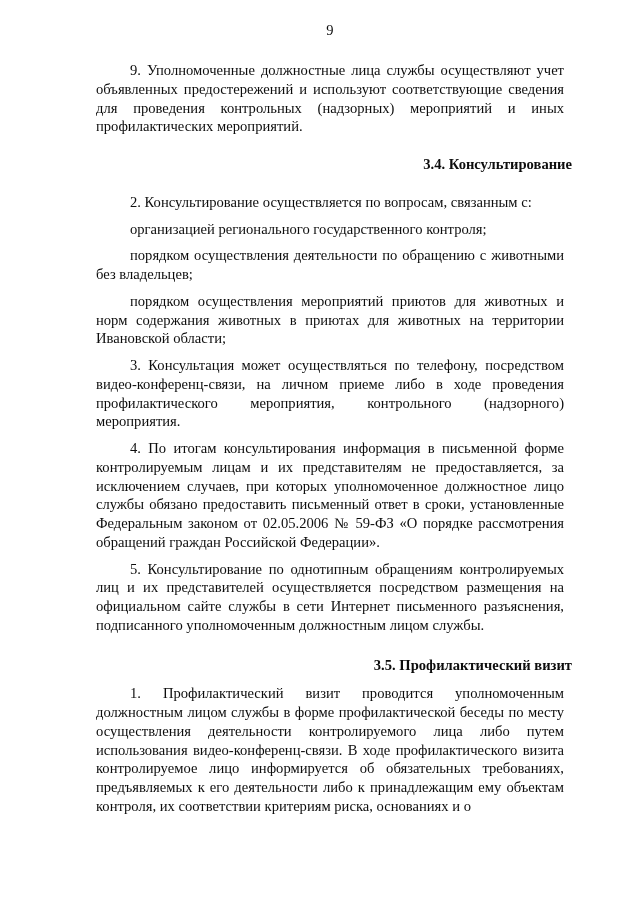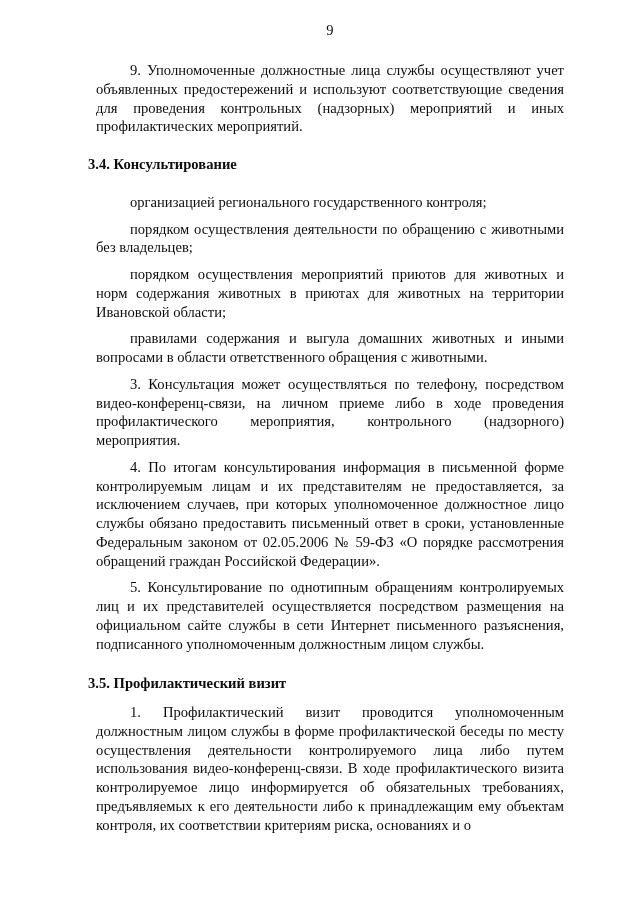--- a/index.html
+++ b/index.html
@@ -34,45 +34,45 @@
     text-justify: inter-word;
   }
   p {
     margin: 8px;
     text-indent: 34px;
     hyphens: manual;
   }
   h2.heading {
     font-size: 14.6px;
     font-weight: bold;
-    text-align: left;
+    text-align: right;
     margin: 19px 0 19px 0;
     text-indent: 0;
   }
   h2.heading.second {
     margin: 21px 0 10px 0;
   }
 </style>
 </head>
 <body>
 
 <div class="page">
 
   <div class="page-number">9</div>
 
   <div class="doc-body">
 
     <p>9. Уполномоченные должностные лица службы осуществляют учет объявленных предостережений и используют соответствующие сведения для проведения контрольных (надзорных) мероприятий и иных профилактических мероприятий.</p>
 
     <h2 class="heading">3.4. Консультирование</h2>
 
+    <p>2. Консультирование осуществляется по вопросам, связанным с:</p>
     <p>организацией регионального государственного контроля;</p>
     <p>порядком осуществления деятельности по обращению с животными без владельцев;</p>
     <p>порядком осуществления мероприятий приютов для животных и норм содержания животных в приютах для животных на территории Ивановской области;</p>
-    <p>правилами содержания и выгула домашних животных и иными вопросами в области ответственного обращения с животными.</p>
     <p>3. Консультация может осуществляться по телефону, посредством видео-конференц-связи, на личном приеме либо в ходе проведения профилактического мероприятия, контрольного (надзорного) мероприятия.</p>
     <p>4. По итогам консультирования информация в письменной форме контролируемым лицам и их представителям не предоставляется, за исключением случаев, при которых уполномоченное должностное лицо службы обязано предоставить письменный ответ в сроки, установленные Федеральным законом от 02.05.2006 № 59-ФЗ «О порядке рассмотрения обращений граждан Российской Федерации».</p>
     <p>5. Консультирование по однотипным обращениям контролируемых лиц и их представителей осуществляется посредством размещения на официальном сайте службы в сети Интернет письменного разъяснения, подписанного уполномоченным должностным лицом службы.</p>
 
     <h2 class="heading second">3.5. Профилактический визит</h2>
 
     <p>1. Профилактический визит проводится уполномоченным должностным лицом службы в форме профилактической беседы по месту осуществления деятельности контролируемого лица либо путем использования видео-конференц-связи. В ходе профилактического визита контролируемое лицо информируется об обязательных требованиях, предъявляемых к его деятельности либо к принадлежащим ему объектам контроля, их соответствии критериям риска, основаниях и о</p>
 
   </div>
 </div>

